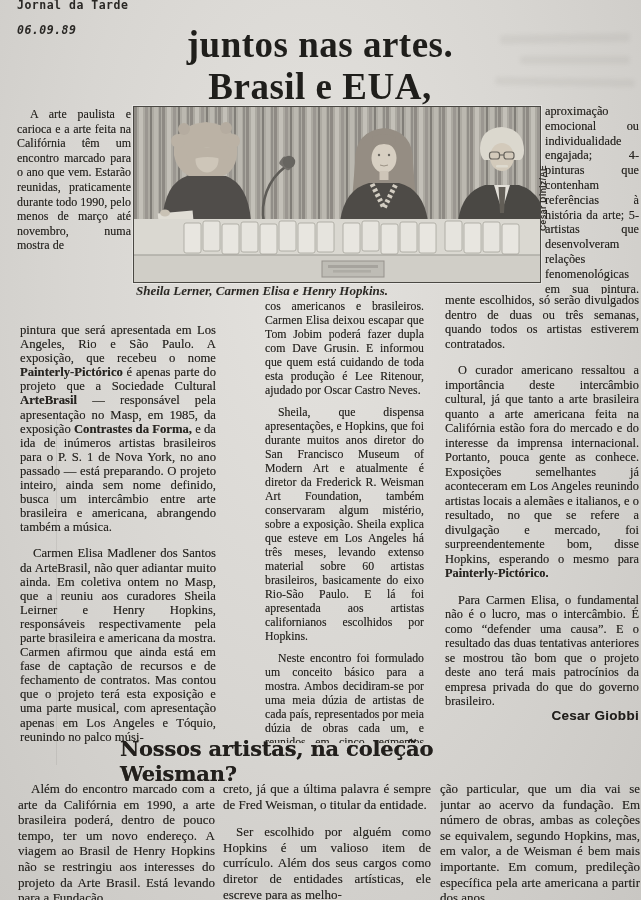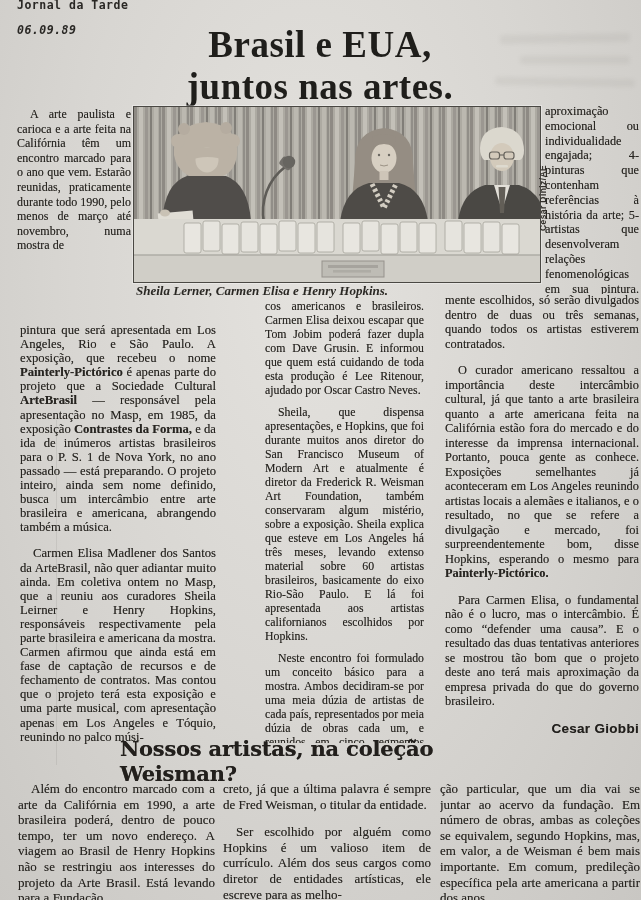--- a/index.html
+++ b/index.html
@@ -38,21 +38,21 @@
   }
   .caption { font-style:italic; font-weight:600; font-size:13px; color:#2a2824; }
   .credit {
     font-family:"Liberation Sans", sans-serif; font-weight:700; font-size:8.5px;
     letter-spacing:0.4px; color:#34312c; white-space:nowrap;
     transform:translate(-50%,-50%) rotate(-90deg);
   }
   .byline {
     text-align:right; font-family:"Liberation Sans", sans-serif;
     font-weight:700; font-size:13.5px; letter-spacing:0.3px;
-    margin-top:13px; color:#201e1b; text-indent:0;
+    color:#201e1b; text-indent:0;
   }
   .headline2 {
     font-family:"DejaVu Serif", serif; font-weight:800;
     font-size:21px; letter-spacing:-0.2px; color:#221f1c;
     text-shadow:0 0 0.6px rgba(30,28,24,0.7);
   }
   .fold { width:1px; background:rgba(20,20,20,0.07); }
   .smudge { background:#6a675f; filter:blur(2px); opacity:0.08; border-radius:3px; }
 </style>
 </head>
@@ -62,22 +62,22 @@
 
   <div class="abs fold" style="left:56px; top:420px; height:345px;"></div>
   <div class="abs smudge" style="left:500px; top:34px; width:130px; height:9px; transform:rotate(-1deg);"></div>
   <div class="abs smudge" style="left:520px; top:56px; width:110px; height:8px;"></div>
   <div class="abs smudge" style="left:495px; top:78px; width:140px; height:8px; transform:rotate(1deg);"></div>
 
   <div class="abs masthead" style="left:17px; top:-2px;">Jornal da Tarde</div>
   <div class="abs masthead" style="left:17px; top:23px;font-style:italic;">06.09.89</div>
 
   <div class="abs headline1" style="left:110px; top:24px; width:420px;">
+    <div>juntos nas artes.</div>
     <div>Brasil e EUA,</div>
-    <div>juntos nas artes.</div>
   </div>
 
   <div class="abs txt intro" style="left:17px; top:107px; width:114px; height:195px; overflow:hidden;">
     <p class="ind">A arte paulista e carioca e a arte feita na Califórnia têm um encontro marcado para o ano que vem. Estarão reunidas, praticamente durante todo 1990, pelo menos de março até novembro, numa mostra de</p>
   </div>
 
   <div class="abs photo-frame" style="left:133px; top:106px; width:406px; height:175px;">
     <svg width="406" height="175" viewBox="0 0 406 175">
       <defs>
         <pattern id="curt" x="0" y="0" width="28" height="175" patternUnits="userSpaceOnUse">
@@ -184,21 +184,21 @@
     <p class="ind">Neste encontro foi formulado um conceito básico para a mostra. Ambos decidiram-se por uma meia dúzia de artistas de cada país, representados por meia dúzia de obras cada um, e reunidos em cinco segmentos que enfocarão: 1- superfície e matéria; 2- qualidade pictórica de objetos; 3-</p>
   </div>
 
   <div class="abs txt rstrip" style="left:545px; top:104px; width:94px; height:190px; overflow:hidden;">
     <p>aproximação emocional ou individualidade engajada; 4- pinturas que contenham referências à história da arte; 5- artistas que desenvolveram relações fenomenológicas em sua pintura. Mas os nomes, pratica-</p>
   </div>
 
   <div class="abs txt colC" style="left:445px; top:293px; width:194px; height:450px; overflow:hidden;">
     <p>mente escolhidos, só serão divulgados dentro de duas ou três semanas, quando todos os artistas estiverem contratados.</p>
     <p class="ind"><span>O curador americano ressaltou a importância deste intercâmbio cultural, já que tanto a arte brasileira quanto a arte americana feita na Califórnia estão fora do mercado e do interesse da imprensa internacional. Portanto, pouca gente as conhece. Exposições semelhantes já aconteceram em Los Angeles reunindo artistas locais a alemães e italianos, e o resultado, no que se refere a divulgação e mercado, foi surpreendentemente bom, disse Hopkins, esperando o mesmo para </span><b>Painterly-Pictórico.</b></p>
-    <p class="ind">Para Carmen Elisa, o fundamental não é o lucro, mas o intercâmbio. É como “defender uma causa”. E o resultado das duas tentativas anteriores se mostrou tão bom que o projeto deste ano terá mais aproximação da empresa privada do que do governo brasileiro.</p>
+    <p class="ind">Para Carmen Elisa, o fundamental não é o lucro, mas o intercâmbio. É como “defender uma causa”. E o resultado das duas tentativas anteriores se mostrou tão bom que o projeto deste ano terá mais patrocínios da empresa privada do que do governo brasileiro.</p>
     <div class="byline">Cesar Giobbi</div>
   </div>
 
   <div class="abs headline2" style="left:120px; top:736px; width:400px;">Nossos artistas, na coleção Weisman?</div>
 
   <div class="abs txt a2col" style="left:18px; top:775px; width:197px; height:120px; overflow:hidden;">
     <p class="ind">Além do encontro marcado com a arte da Califórnia em 1990, a arte brasileira poderá, dentro de pouco tempo, ter um novo endereço. A viagem ao Brasil de Henry Hopkins não se restringiu aos interesses do projeto da Arte Brasil. Está levando para a Fundação</p>
   </div>
   <div class="abs txt a2col" style="left:223px; top:775px; width:208px; height:122px; overflow:hidden;">
     <p>creto, já que a última palavra é sempre de Fred Weisman, o titular da entidade.</p>

